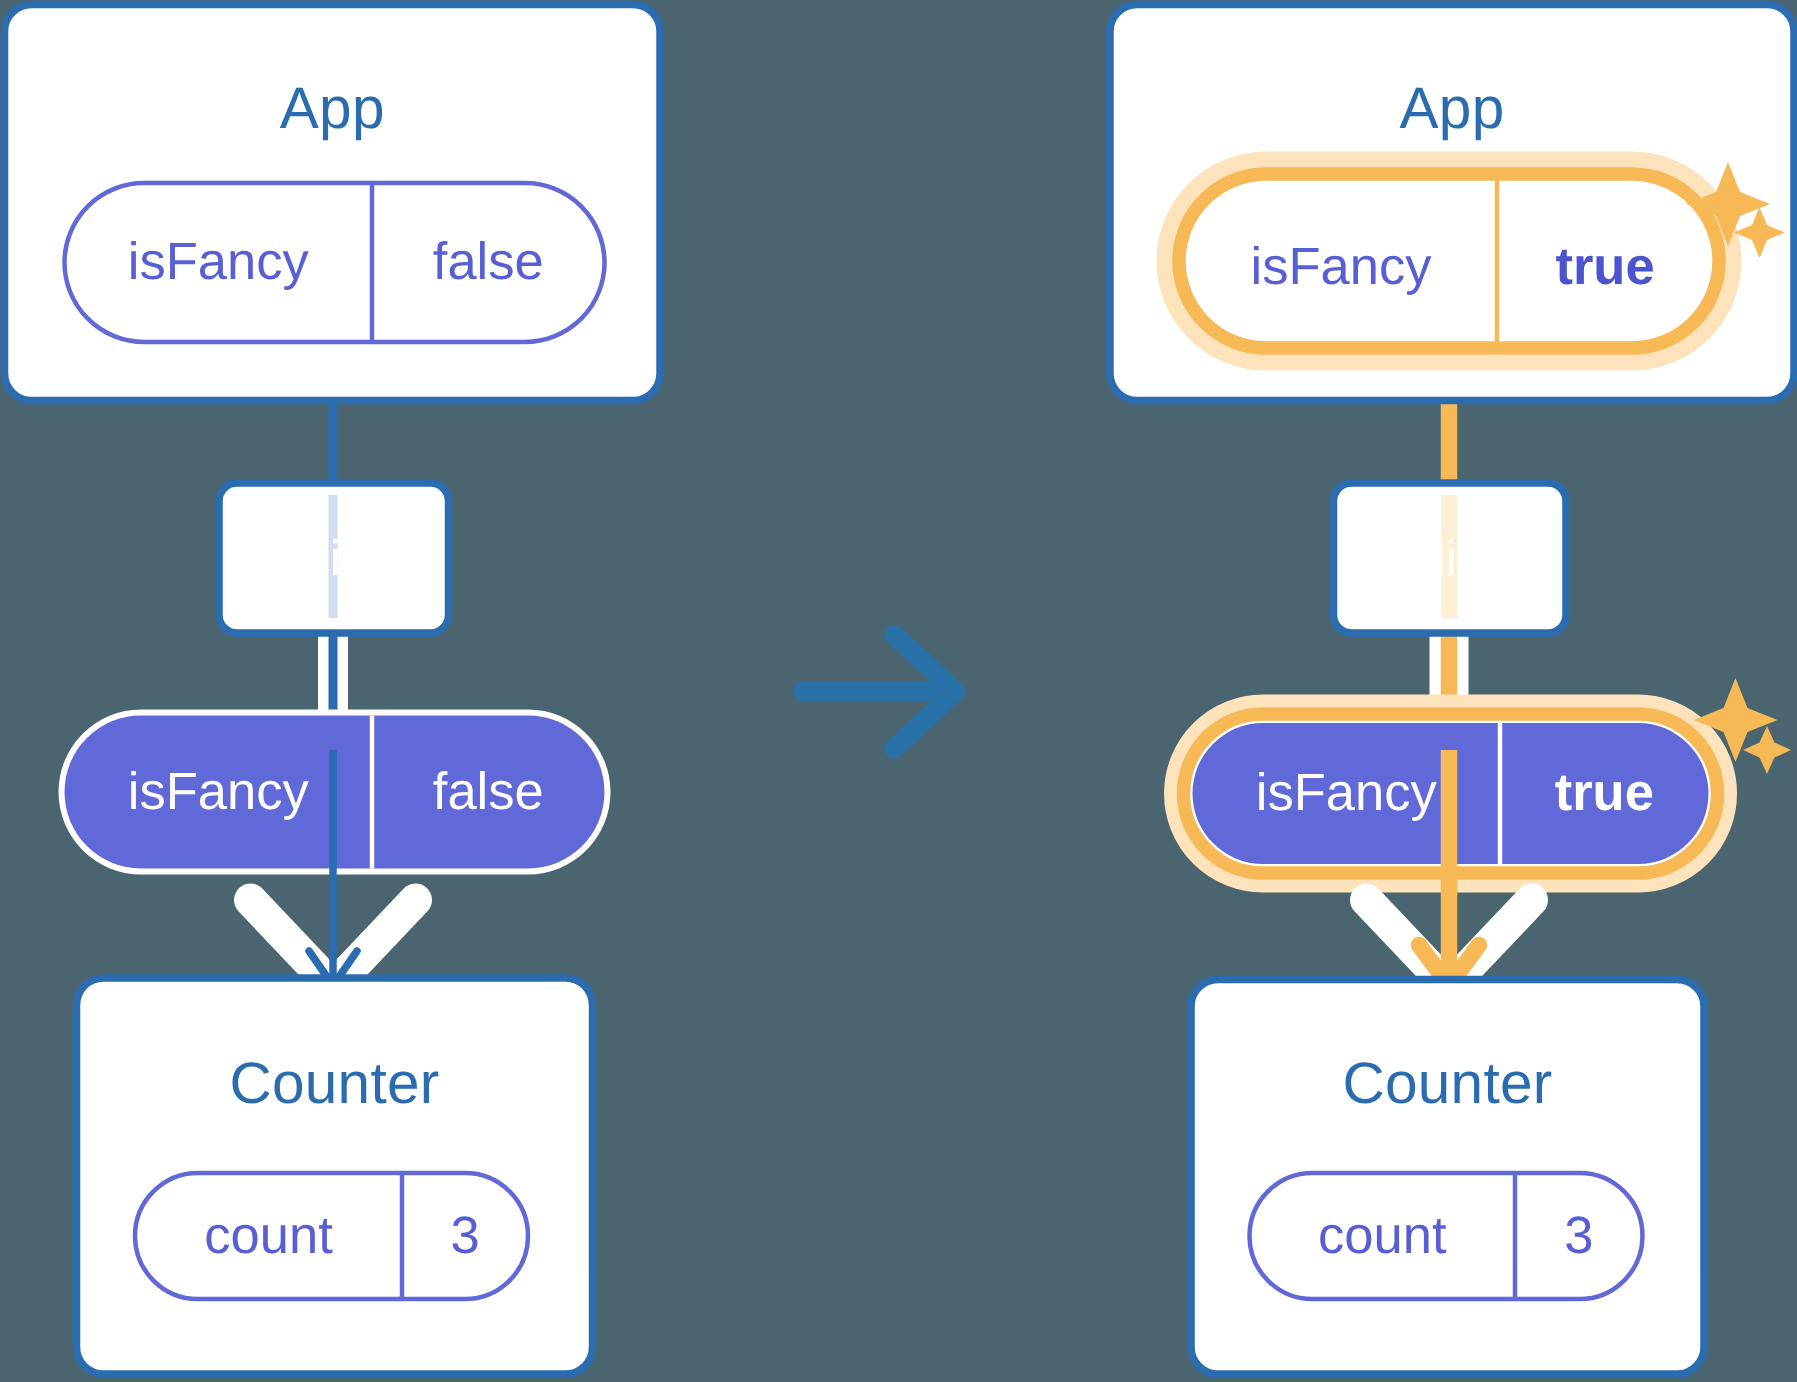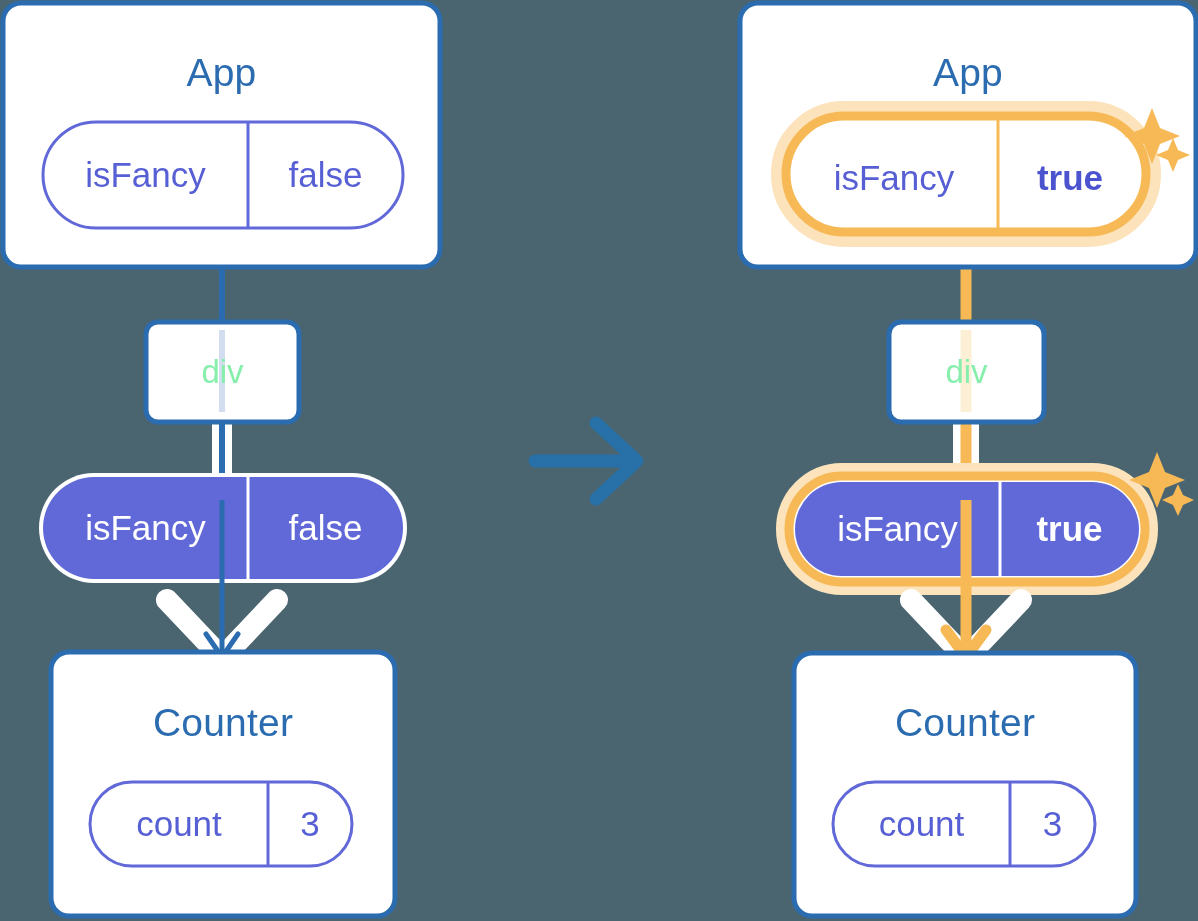--- a/index.html
+++ b/index.html
@@ -21,21 +21,21 @@
   .card-title{
     color:#2b6cb0;
     font-size:39px;
     letter-spacing:.2px;
   }
   .pill-key{color:#575fd4;font-size:35px;}
   .pill-val{color:#575fd4;font-size:35px;}
   .pill-key-on{color:#ffffff;font-size:35px;}
   .pill-val-on{color:#ffffff;font-size:35px;font-weight:bold;}
   .pill-val-bold{color:#4b53cf;font-size:35px;font-weight:bold;}
-  .div-label{color:#86efac;font-size:33px;}
+  .div-label{color:#ffffff;font-size:33px;}
 </style>
 </head>
 <body>
 
 <div id="stage">
 
   <svg viewBox="0 0 1198 921" xmlns="http://www.w3.org/2000/svg">
     <defs>
       <clipPath id="clipAll">
           <rect x="0" y="0" width="1198" height="921"></rect>

